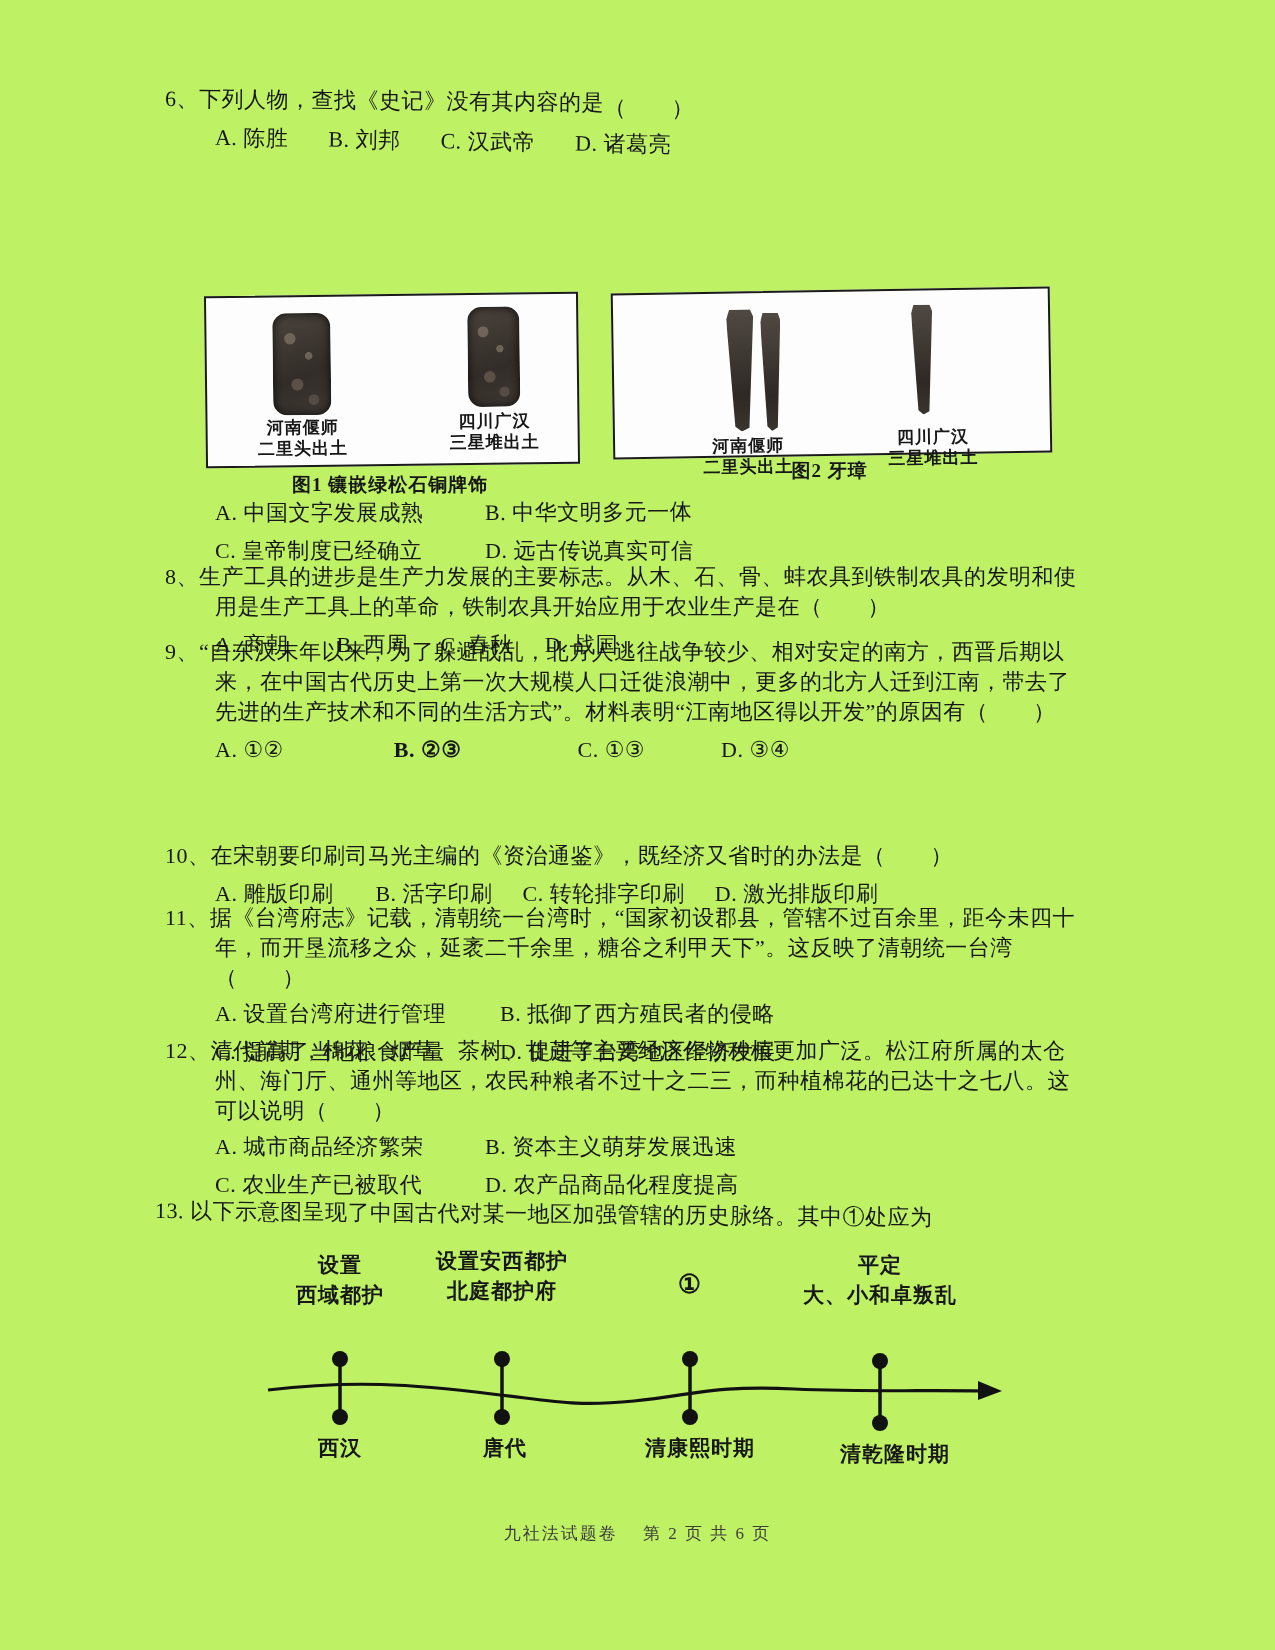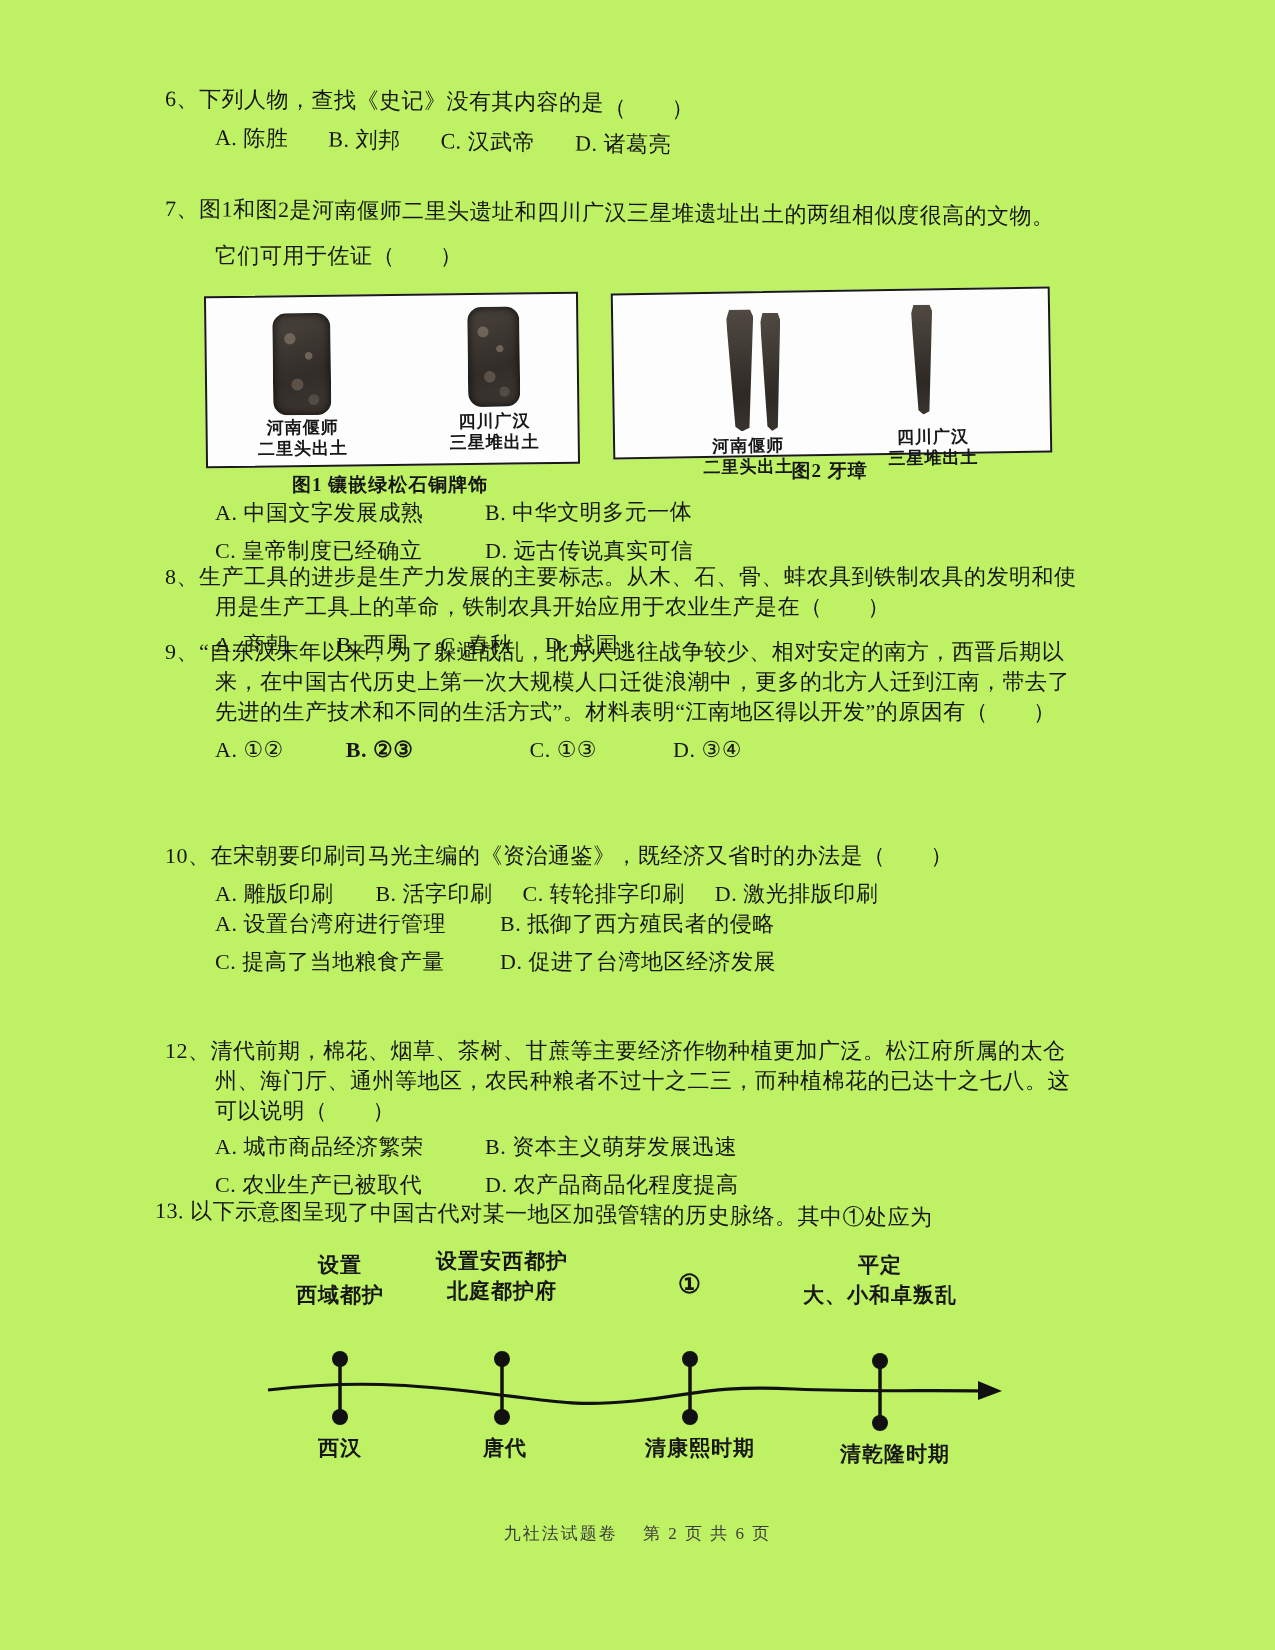--- a/index.html
+++ b/index.html
@@ -59,24 +59,20 @@
   <div class="sec" style="top:84px;">
     <p class="stem rot-a"><span>6、下列人物，查找《史记》没有其内容的是</span><span class="paren-drop">（　　）</span></p>
     <p class="opts rot-b">
       <span class="opt">A. 陈胜</span>
       <span class="opt">B. 刘邦</span>
       <span class="opt">C. 汉武帝</span>
       <span class="opt">D. 诸葛亮</span>
     </p>
   </div>
 
-  <div class="sec" style="top:194px;">
-    <p class="stem rot-a">7、图1和图2是河南偃师二里头遗址和四川广汉三星堆遗址出土的两组相似度很高的文物。</p>
-    <p class="stem" style="margin-top:17px;text-indent:0;">它们可用于佐证（　　）</p>
-  </div>
 
   <div class="figwrap">
     <div class="figbox figbox1">
       <div class="plaque" style="left:66px;top:16px;width:58px;height:102px;"></div>
       <div class="flabel" style="left:15px;top:120px;width:160px;">
         <div>河南偃师</div>
         <div>二里头出土</div>
       </div>
       <div class="plaque" style="left:261px;top:12px;width:52px;height:100px;"></div>
       <div class="flabel" style="left:212px;top:116px;width:150px;">
@@ -117,38 +113,39 @@
       <span class="opt" style="margin-right:42px;">A. 商朝</span>
       <span class="opt" style="margin-right:26px;">B. 西周</span>
       <span class="opt" style="margin-right:26px;">C. 春秋</span>
       <span class="opt">D. 战国</span>
     </p>
   </div>
 
   <div class="sec" style="top:637px;">
     <p class="stem">9、“自东汉末年以来，为了躲避战乱，北方人逃往战争较少、相对安定的南方，西晋后期以来，在中国古代历史上第一次大规模人口迁徙浪潮中，更多的北方人迁到江南，带去了先进的生产技术和不同的生活方式”。材料表明“江南地区得以开发”的原因有（　　）</p>
     <p class="opts">
-      <span class="opt" style="margin-right:56px;">A. ①②</span>
+      <span class="opt" style="margin-right:104px;">A. ①②</span>
       <span class="opt" style="margin-right:110px;font-weight:bold;">B. ②③</span>
       <span class="opt" style="margin-right:70px;">C. ①③</span>
       <span class="opt">D. ③④</span>
     </p>
   </div>
 
   <div class="sec" style="top:841px;">
     <p class="stem">10、在宋朝要印刷司马光主编的《资治通鉴》，既经济又省时的办法是（　　）</p>
     <p class="opts" style="">
       <span class="opt" style="margin-right:36px;">A. 雕版印刷</span>
       <span class="opt" style="margin-right:24px;">B. 活字印刷</span>
       <span class="opt" style="margin-right:24px;">C. 转轮排字印刷</span>
       <span class="opt">D. 激光排版印刷</span>
     </p>
   </div>
 
   <div class="sec" style="top:903px;">
+    <p class="stem">11、据《台湾府志》记载，清朝统一台湾时，“国家初设郡县，管辖不过百余里，距今未四十年，而开垦流移之众，延袤二千余里，糖谷之利甲天下”。这反映了清朝统一台湾（　　）</p>
     <div class="opts-grid g285">
       <span>A. 设置台湾府进行管理</span>
       <span>B. 抵御了西方殖民者的侵略</span>
       <span>C. 提高了当地粮食产量</span>
       <span>D. 促进了台湾地区经济发展</span>
     </div>
   </div>
 
   <div class="sec" style="top:1036px;">
     <p class="stem">12、清代前期，棉花、烟草、茶树、甘蔗等主要经济作物种植更加广泛。松江府所属的太仓州、海门厅、通州等地区，农民种粮者不过十之二三，而种植棉花的已达十之七八。这可以说明（　　）</p>

